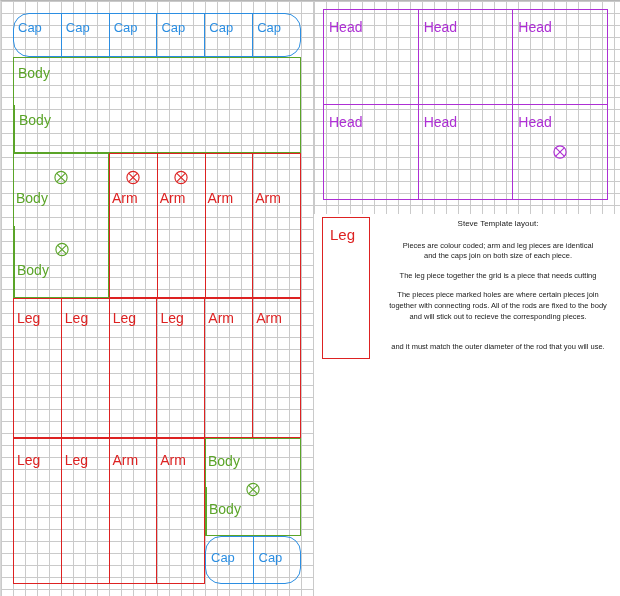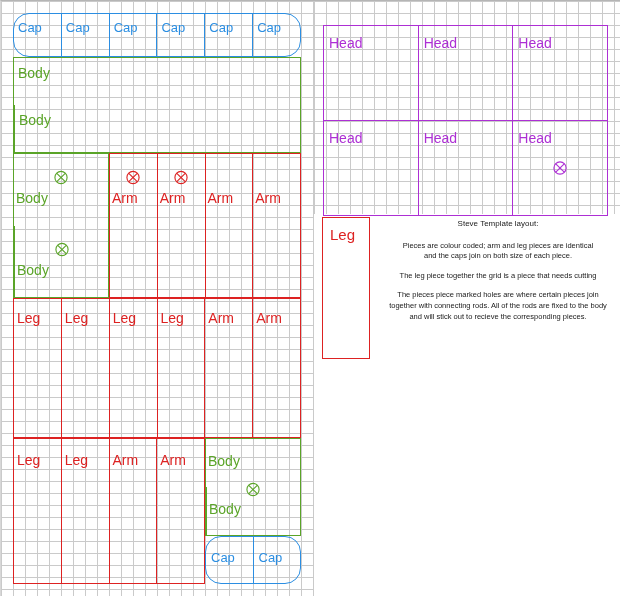--- a/index.html
+++ b/index.html
@@ -14,21 +14,21 @@
       linear-gradient(to right, var(--grid_line) 1px, transparent 1px),
       linear-gradient(to bottom, var(--grid_line) 1px, transparent 1px);
     background-size:12px 12px;
   }
   #grid-left  { left:0; top:0; width:313px; height:596px; }
   #grid-right { left:313px; top:0; width:307px; height:213px; }
 
   .piece { position:absolute; display:flex; border:1.5px solid; box-sizing:border-box; background:transparent; }
   .cap    { color:var(--cap);border-radius:16px; }
   .bodyc  { color:var(--body);flex-direction:column; }
-  .limb   { color:var(--limb);justify-content:center; }
+  .limb   { color:var(--limb); }
   .headc  { color:var(--head); }
 
   .cell { position:relative; flex:1 1 0; }
   .cell + .cell { border-left:1.5px solid; }
 
   .lbl { position:absolute; left:3px; top:4px; font-size:14px; white-space:nowrap; }
   .capTop .lbl { font-size:13px; top:6px; left:4px; }
   .bodyTop .lbl { top:7px; left:4px; }
   .mid .lbl { top:36px; left:2px; }
   .row3 .lbl { top:11px; left:3px; }
@@ -188,21 +188,21 @@
 
   <div class="piece cap capBot" style="left:204px; top:535px; width:96px; height:48px;">
     <div class="cell">
         <span class="lbl">Cap</span>
       </div>
     <div class="cell">
         <span class="lbl">Cap</span>
       </div>
   </div>
 
-  <div class="piece headc headBox" style="left:322px; top:24px; width:285px; height:191px;">
+  <div class="piece headc headBox" style="left:322px; top:8px; width:285px; height:191px;">
     <div class="hrow">
       <div class="cell">
           <span class="lbl">Head</span>
         </div>
       <div class="cell">
           <span class="lbl">Head</span>
         </div>
       <div class="cell">
           <span class="lbl">Head</span>
         </div>
@@ -240,16 +240,17 @@
     <p>
       <span>The leg piece together the grid is a piece that needs cutting</span><br>
     </p>
     <p>
       <span>The pieces piece marked holes are where certain pieces join</span><br>
       <span>together with connecting rods. All of the rods are fixed to the body</span><br>
       <span>and will stick out to recieve the corresponding pieces.</span>
     </p>
     <p>
       <br>
+      <span>and it must match the outer diameter of the rod that you will use.</span>
     </p>
   </div>
 
 </div>
 
 </body></html>

